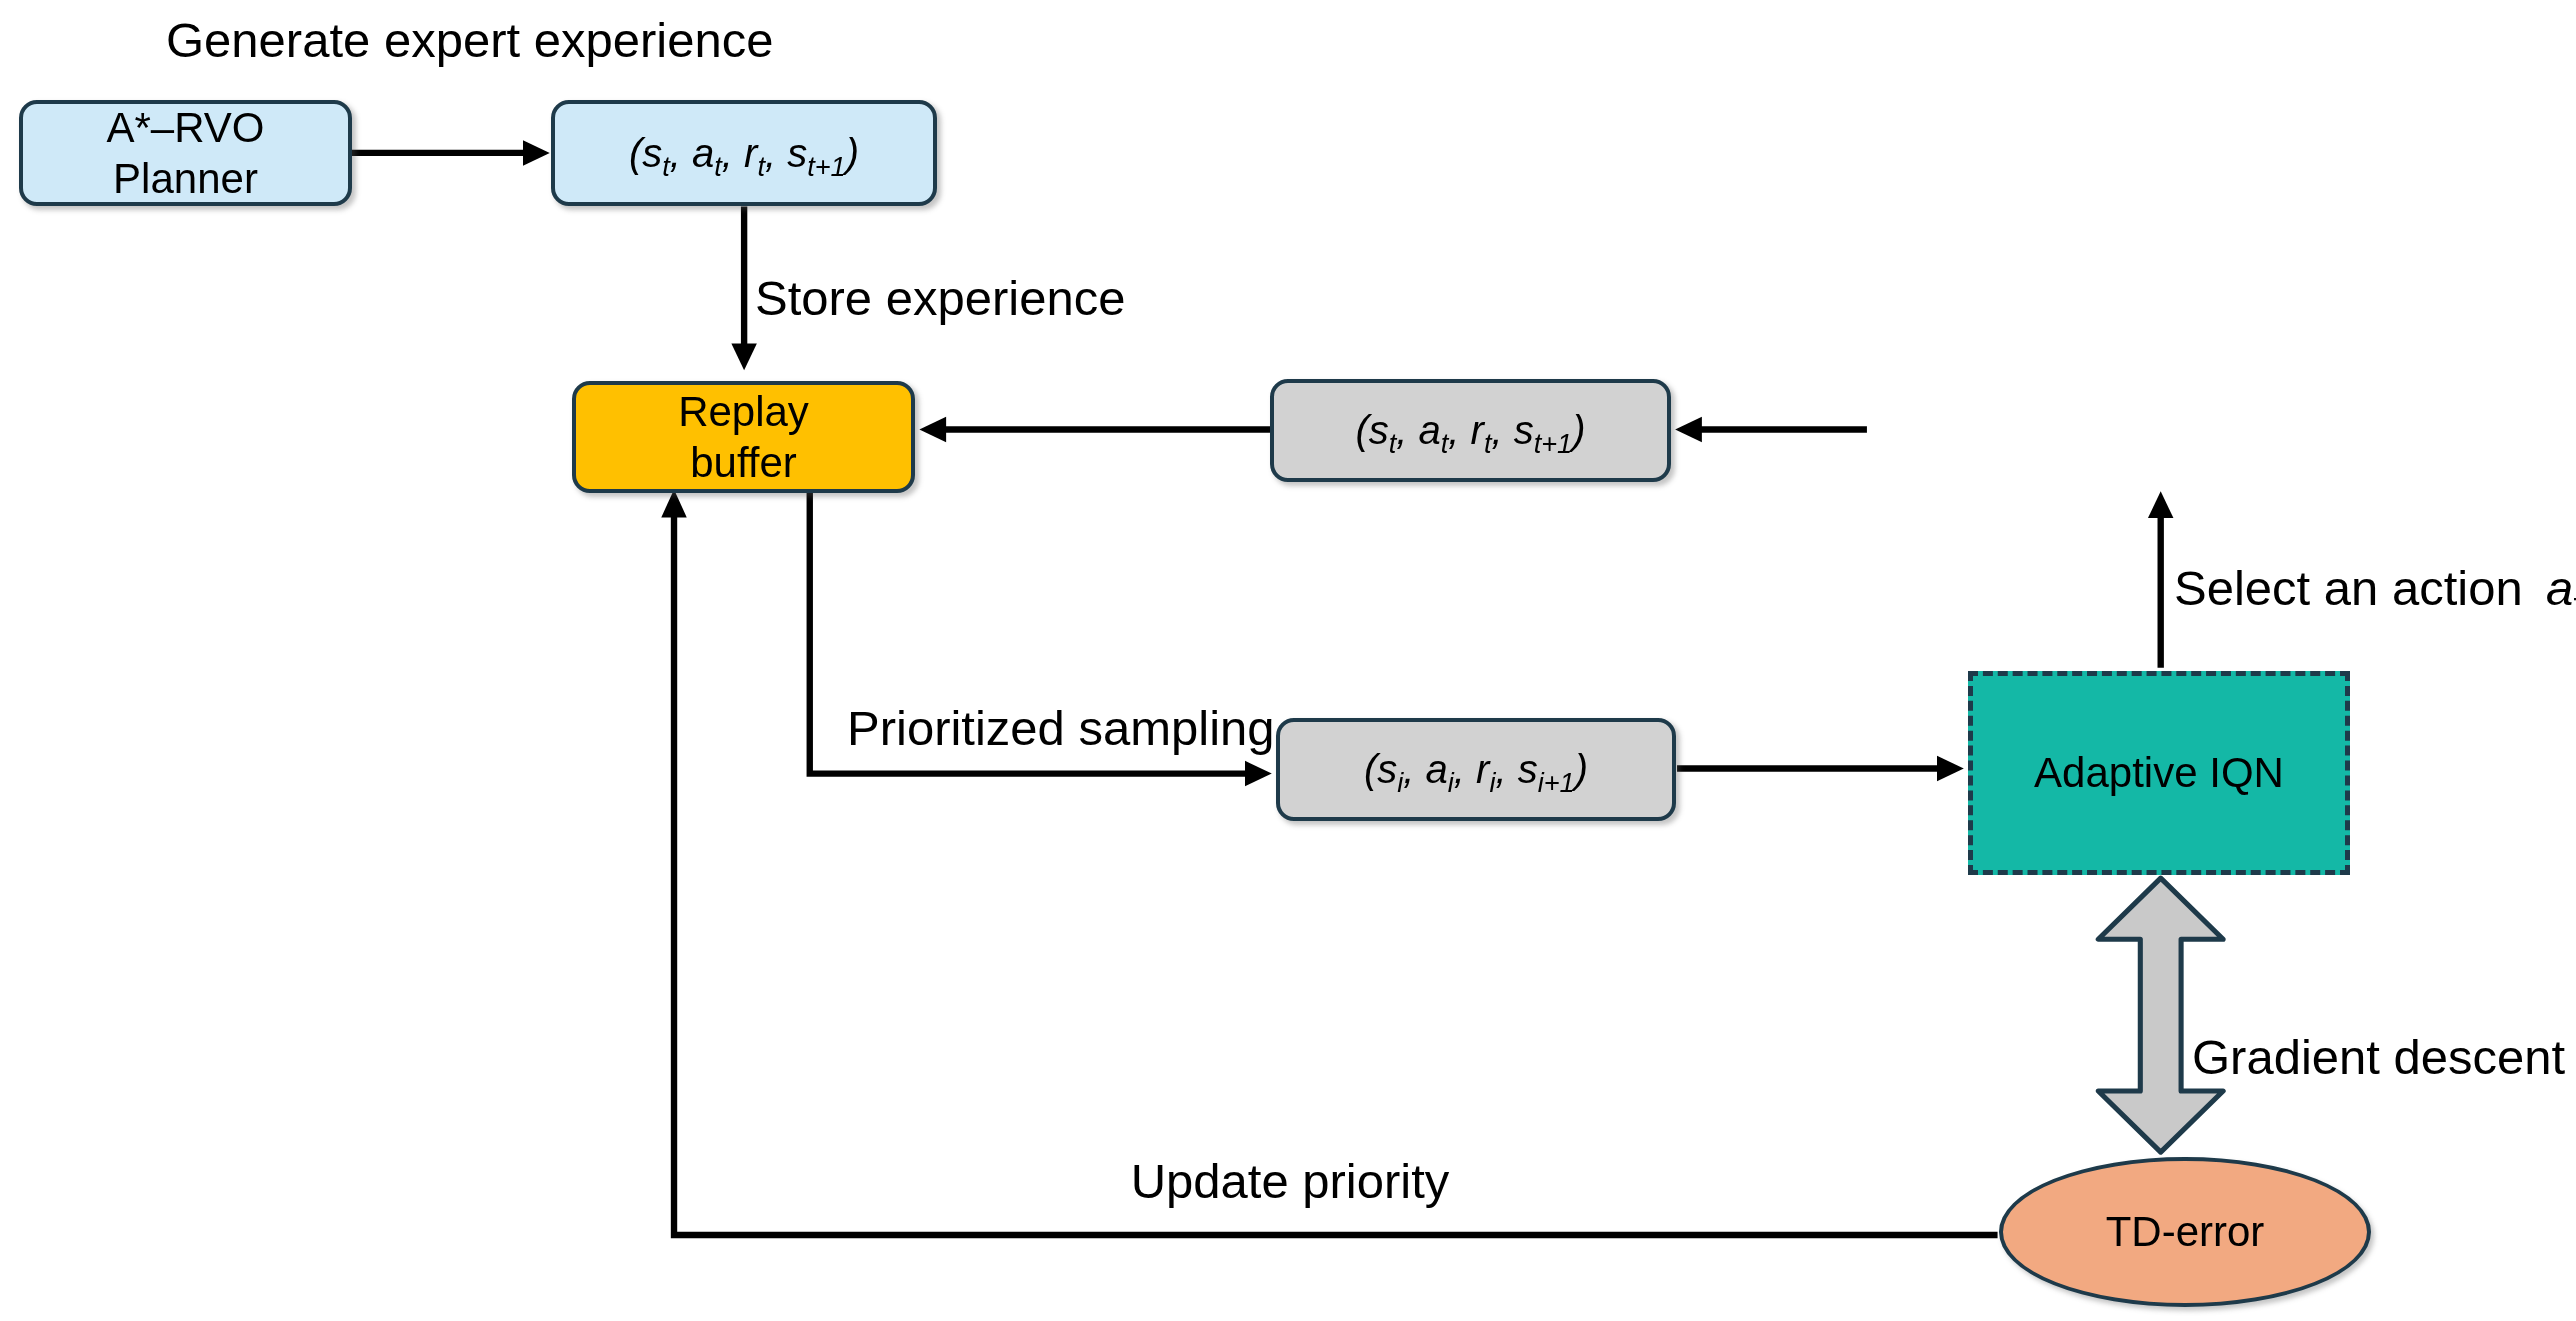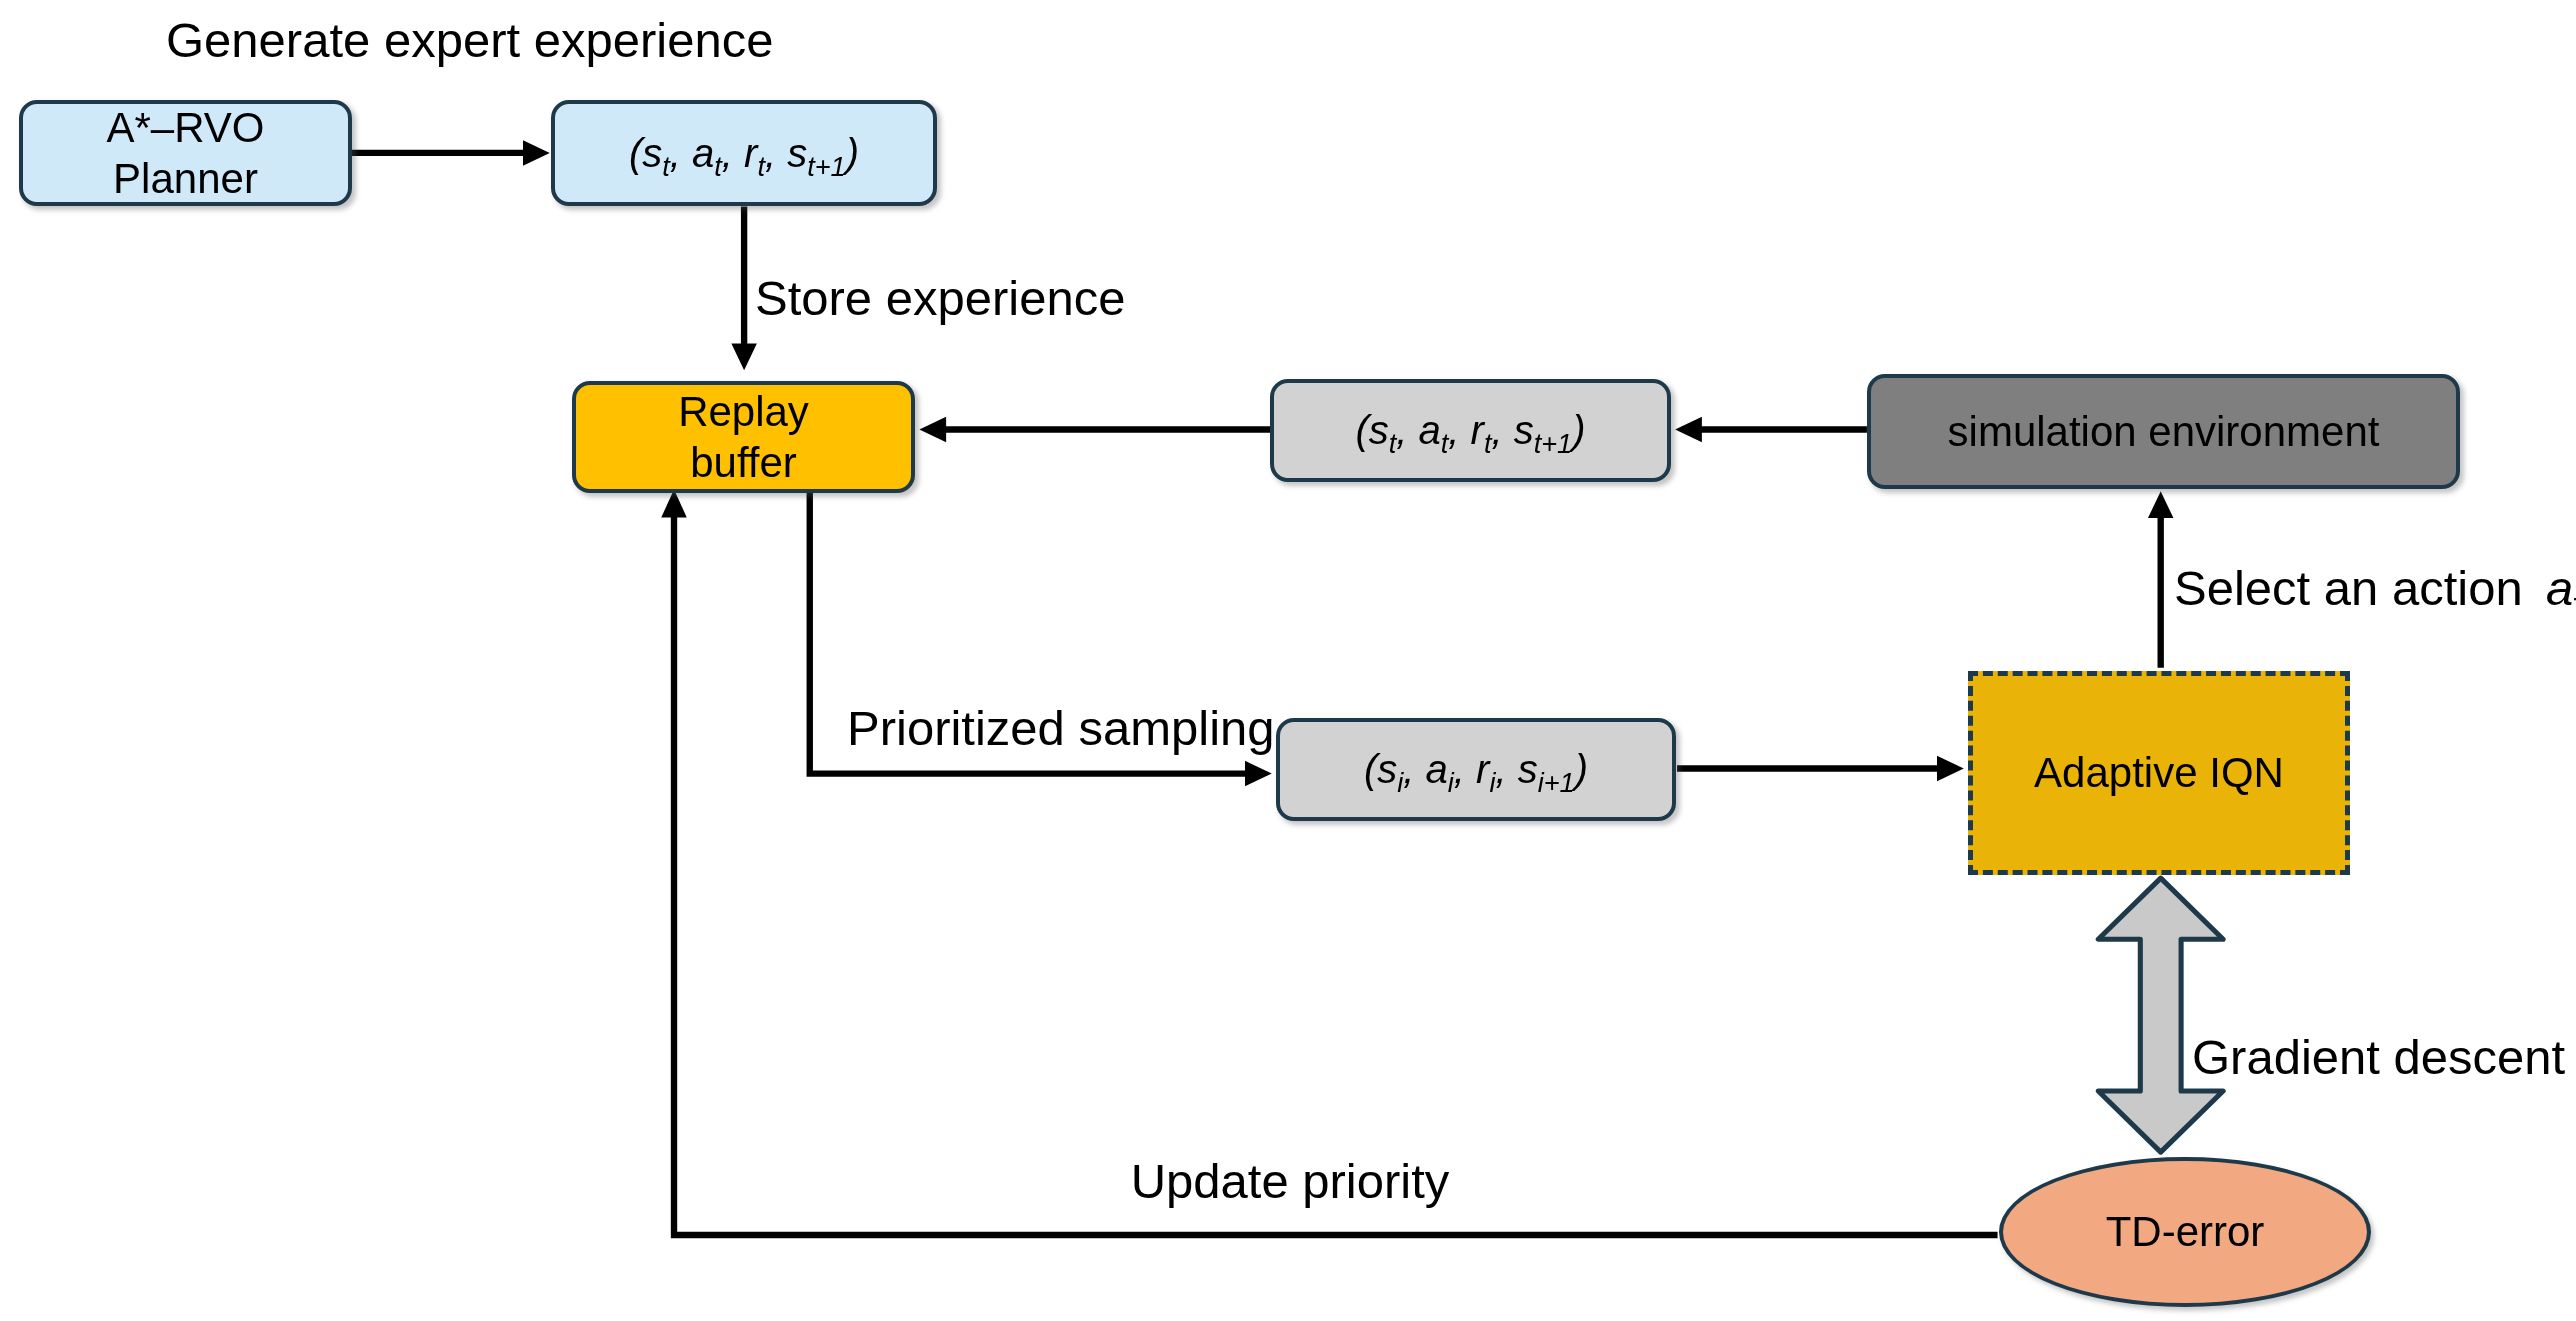--- a/index.html
+++ b/index.html
@@ -18,21 +18,21 @@
     align-items:center; justify-content:center; text-align:center;
     border:4.5px solid var(--border-dark); border-radius:18px;
     font-size:42px; line-height:1.22; box-sizing:border-box;
     box-shadow:3.2px 3.8px 5.1px rgba(90,90,90,0.35);
   }
   .node.blue{background:var(--light-blue);}
   .node.orange{background:var(--orange);}
   .node.lgray{background:var(--light-gray);}
   .node.dgray{background:var(--dark-gray);}
   .node.dashed{
-    background:#eab308; border:5.1px dashed var(--border-dark);
+    background:#14b8a6; border:5.1px dashed var(--border-dark);
     border-radius:0; box-shadow:none;
   }
   .node.ellipse{background:var(--salmon); border-radius:50%;}
   .tuple-text{font-style:italic; font-size:40px; white-space:nowrap;}
   .tuple-text sub{font-size:0.68em; line-height:0;}
   .label{
     position:absolute; font-size:49px; text-align:center; white-space:nowrap;
   }
   .label .mvar{font-style:italic;}
   .label sub{font-size:0.68em; line-height:0;}
@@ -113,23 +113,20 @@
 
   <div class="node orange" style="left:572px; top:373px; width:343px; height:112px;margin-top:8px;">
     <span>Replay</span>
     <span>buffer</span>
   </div>
 
   <div class="node lgray" style="left:1270px; top:379px; width:401px; height:103px;">
     <span class="tuple-text"><span>(s</span><sub>t</sub><span>, a</span><sub>t</sub><span>, r</span><sub>t</sub><span>, s</span><sub>t+1</sub><span>)</span></span>
   </div>
 
-  <div class="node dgray" style="left:1867px; top:374px; width:593px; height:115px;">
-    <span>simulation environment</span>
-  </div>
 
   <div class="node dashed" style="left:1968px; top:671px; width:382px; height:204px;">
     <span>Adaptive IQN</span>
   </div>
 
   <div class="node lgray" style="left:1276px; top:718px; width:400px; height:103px;">
     <span class="tuple-text"><span>(s</span><sub>i</sub><span>, a</span><sub>i</sub><span>, r</span><sub>i</sub><span>, s</span><sub>i+1</sub><span>)</span></span>
   </div>
 
   <div class="node ellipse" style="left:1999px; top:1157px; width:372px; height:150px;">

